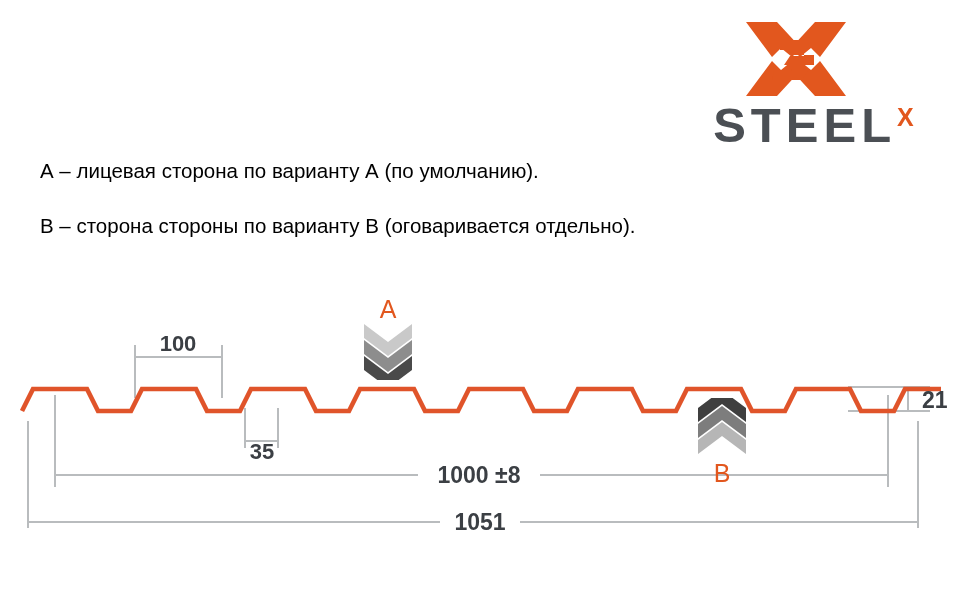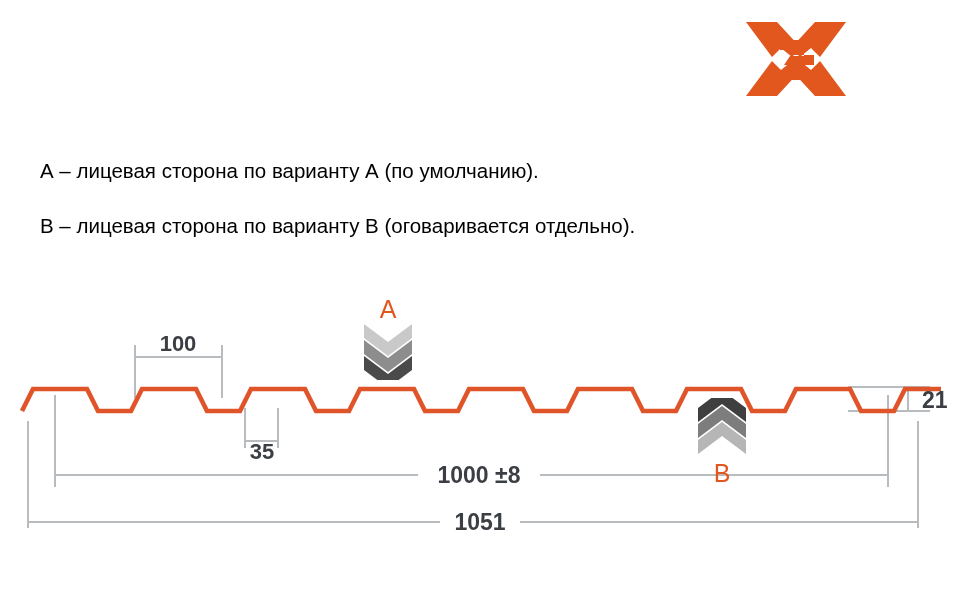--- a/index.html
+++ b/index.html
@@ -126,24 +126,28 @@
 
           <path d="M102,78 L71,78 L47,52 L56,43 L67,52 L76,43 L102,78 Z"></path>
 
           <path d="M36,22 L68,22 L62,31 L46,31 L46,37 L70,37 L70,47 L40,47 L46,38 L60,38 L60,32 L36,32 Z"></path>
           <path d="M34,24 L66,24 L60,33 L44,33 L44,39 L68,39 L68,49 L36,49 L30,58 L62,58 L68,49" fill="none"></path>
           <path d="M30,53 L64,53 L58,62 L28,62 Z"></path>
           <path d="M40,19 L74,19 L68,28 L38,28 Z" opacity="0"></path>
         </g>
       </svg>
     </div>
+    <div class="logo-word">
+      <span class="logo-steel">STEEL</span>
+        <span class="logo-sup">X</span>
+    </div>
   </div>
 
   <div class="legend legend-a">А – лицевая сторона по варианту А (по умолчанию).</div>
-  <div class="legend legend-b">В – лицевая сторона по варианту В (оговаривается отдельно).</div>
+  <div class="legend legend-b">В – сторона стороны по варианту В (оговаривается отдельно).</div>
 
   <svg id="drawing" viewBox="0 0 970 593" xmlns="http://www.w3.org/2000/svg">
 
     <g stroke="#b9bcbe" stroke-width="1.6" fill="none" shape-rendering="crispEdges">
 
       <line x1="28" y1="421" x2="28" y2="528"></line>
       <line x1="918" y1="421" x2="918" y2="528"></line>
 
       <line x1="55" y1="395" x2="55" y2="487"></line>
       <line x1="888" y1="395" x2="888" y2="487"></line>

